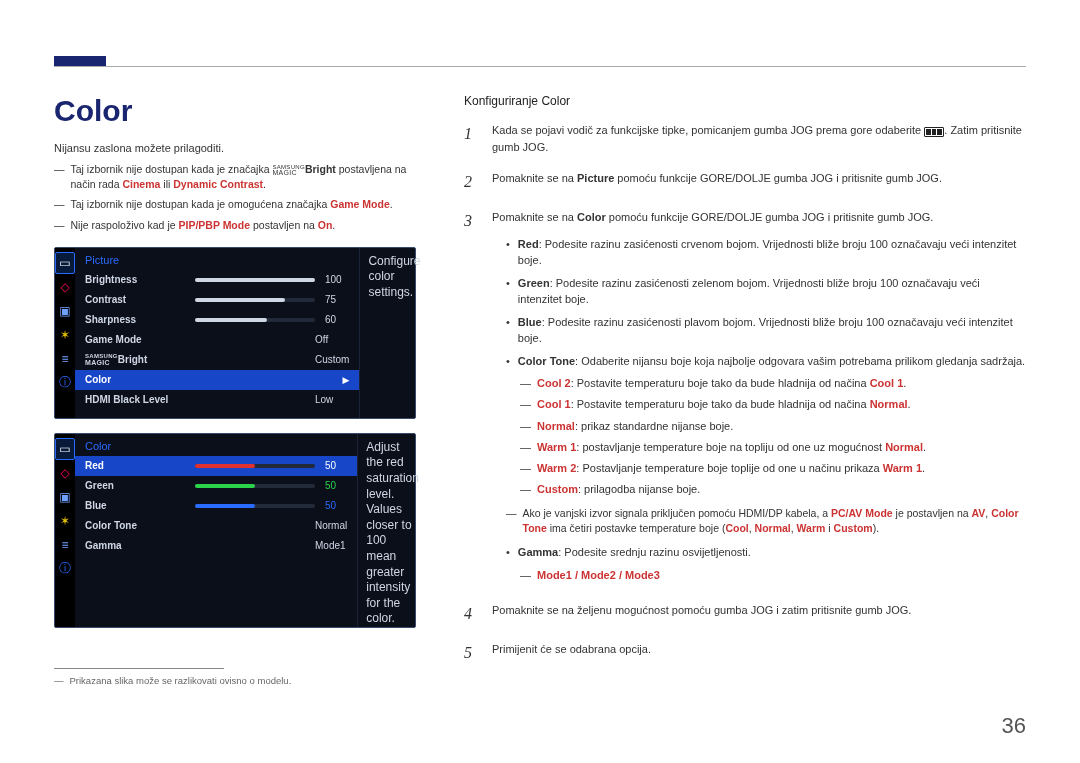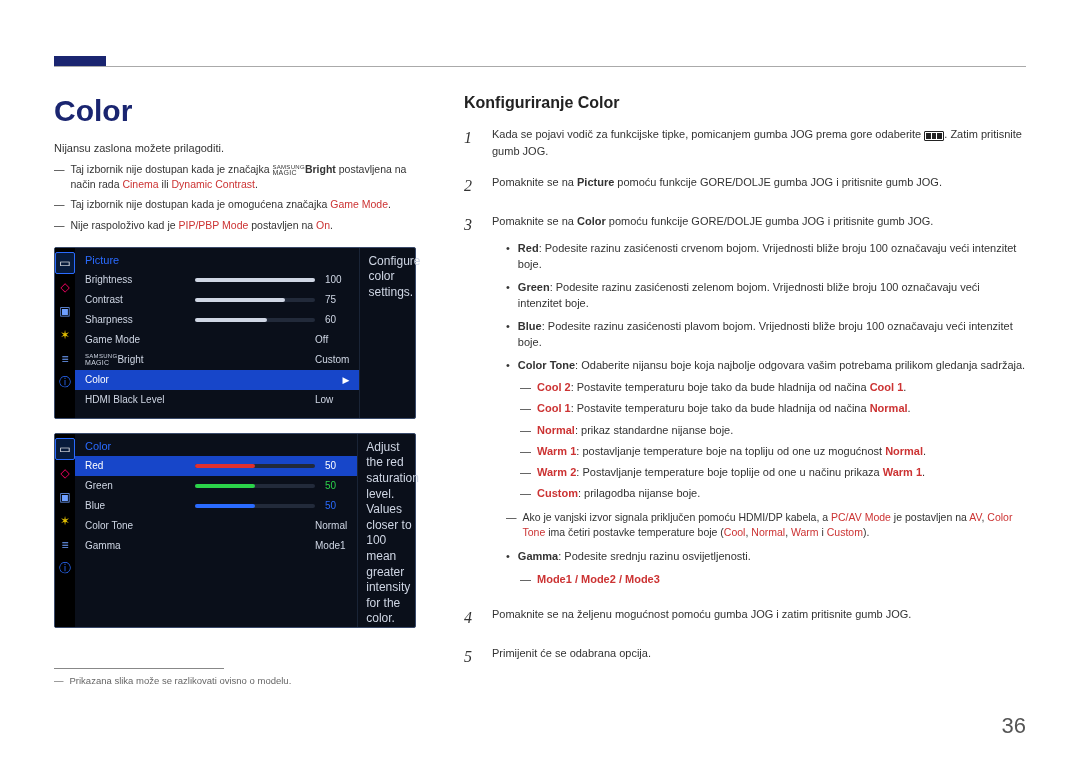--- a/index.html
+++ b/index.html
@@ -10,48 +10,48 @@
 
   .cols { display: flex; gap: 36px; margin-top: 46px; }
   .leftcol { width: 374px; }
   .rightcol { flex: 1; }
 
   h1.color-title { color: #1a2570; font-size: 30px; font-weight: 600; margin-bottom: 14px; }
   .intro { font-size: 11px; color: #333; margin-bottom: 8px; }
   .dashlist { font-size: 10.5px; color: #333; }
   .dashlist .row { display: flex; gap: 6px; margin-bottom: 5px; line-height: 1.45; }
   .dashlist .dash { flex: 0 0 auto; }
-  .red { color: #c33; font-weight: 400; }
+  .red { color: #c33; font-weight: 700; }
   .bold { font-weight: 600; }
 
   
   .osd { width: 362px; background: #0a0f1a; border: 1px solid #3a4a6a; border-radius: 2px; margin-top: 14px; position: relative; display: flex; font-size: 10px; color: #cfd6e4; }
   .osd-icons { width: 28px; background: #000; display: flex; flex-direction: column; align-items: center; padding-top: 4px; gap: 2px; }
   .osd-icons .ic { width: 20px; height: 22px; border-radius: 2px; display: flex; align-items: center; justify-content: center; font-size: 12px; color: #6fa0ff; border: 1px solid transparent; }
   .osd-icons .ic.sel { border-color: #2a6bff; background: #071a3a; color: #fff; }
   .osd-main { flex: 1; padding: 6px 0 8px 0; }
   .osd-title { color: #2a6bff; font-size: 11px; padding: 0 10px 4px 10px; }
   .osd-row { display: flex; align-items: center; height: 20px; padding: 0 10px; }
   .osd-row.sel { background: #1746c9; color: #fff; }
-  .osd-row .label { flex: 0 0 110px; }
+  .osd-row .label { flex: 0 0 110px; font-weight: bold; }
   .osd-row .bar { flex: 0 0 120px; height: 4px; background: #222a3a; position: relative; border-radius: 2px; margin-right: 10px; }
   .osd-row .bar .fill { position: absolute; left: 0; top: 0; bottom: 0; background: #cfd6e4; border-radius: 2px; }
   .osd-row .val { flex: 1; text-align: left; font-size: 10px; }
   .osd-row .arrow { color: #fff; margin-left: 6px; font-size: 9px; }
   .osd-help { width: 78px; padding: 6px 8px 0 8px; font-size: 12px; line-height: 1.3; border-left: 1px solid #1a2436; }
 
   .osd2 .osd-row .bar .fill.red { background: #e03030; }
   .osd2 .osd-row .bar .fill.green { background: #2bd34a; }
   .osd2 .osd-row .bar .fill.blue { background: #2a6bff; }
 
   .footnote-sep { margin-top: 40px; width: 170px; border-top: 1px solid #888; }
   .footnote { font-size: 9.5px; color: #666; margin-top: 6px; display: flex; gap: 6px; }
 
   
-  h2.konf-title { font-size: 16px; font-weight: 700; color: #222; margin-bottom: 14px; }
+  h2.konf-title { font-size: 12px; font-weight: 400; color: #222; margin-bottom: 14px; }
   .steps { font-size: 11px; color: #333; }
   .step { display: flex; gap: 14px; margin-bottom: 14px; line-height: 1.55; }
   .step .num { font-style: italic; font-family: Georgia, 'Times New Roman', serif; font-size: 16px; color: #333; width: 14px; flex: 0 0 auto; }
   .step .body { flex: 1; }
   .bullets { margin-top: 10px; }
   .bullets .b { display: flex; gap: 8px; margin-bottom: 6px; line-height: 1.5; padding-left: 14px; }
   .bullets .b .dot { flex: 0 0 auto; }
   .sub { margin-left: 28px; }
   .sub .s { display: flex; gap: 6px; margin-bottom: 4px; }
   .jogicon { display: inline-block; vertical-align: middle; width: 20px; height: 10px; border: 1px solid #222; border-radius: 1px; position: relative; top: 1px; }

